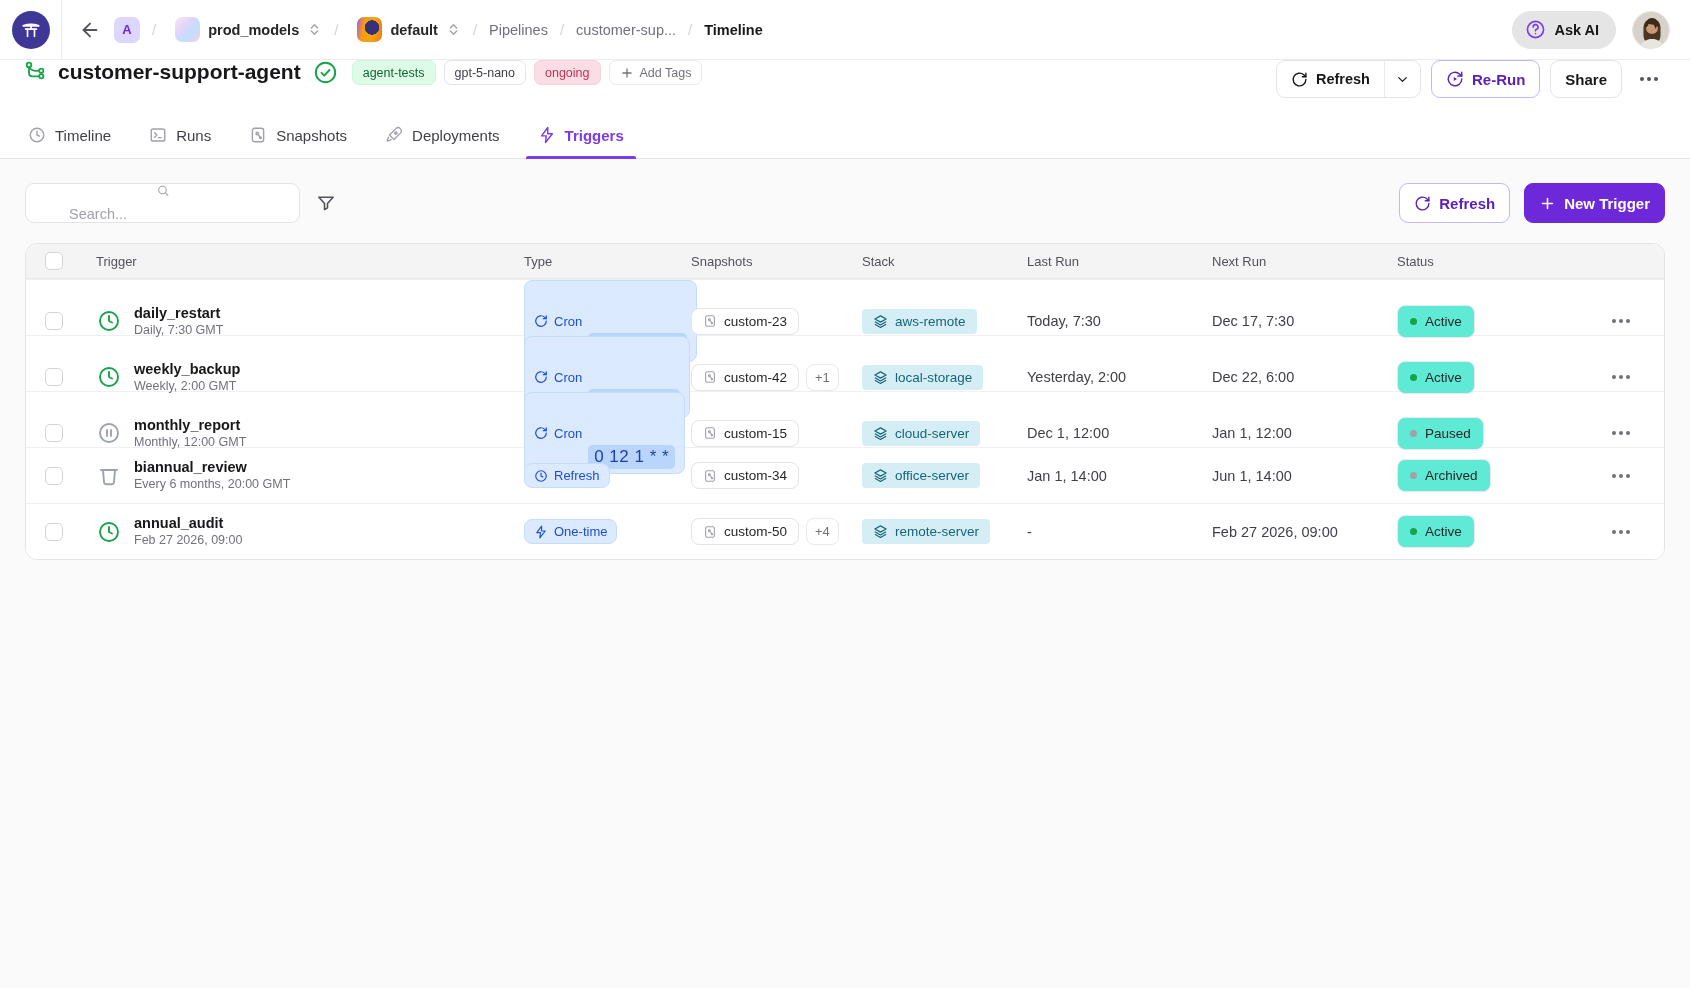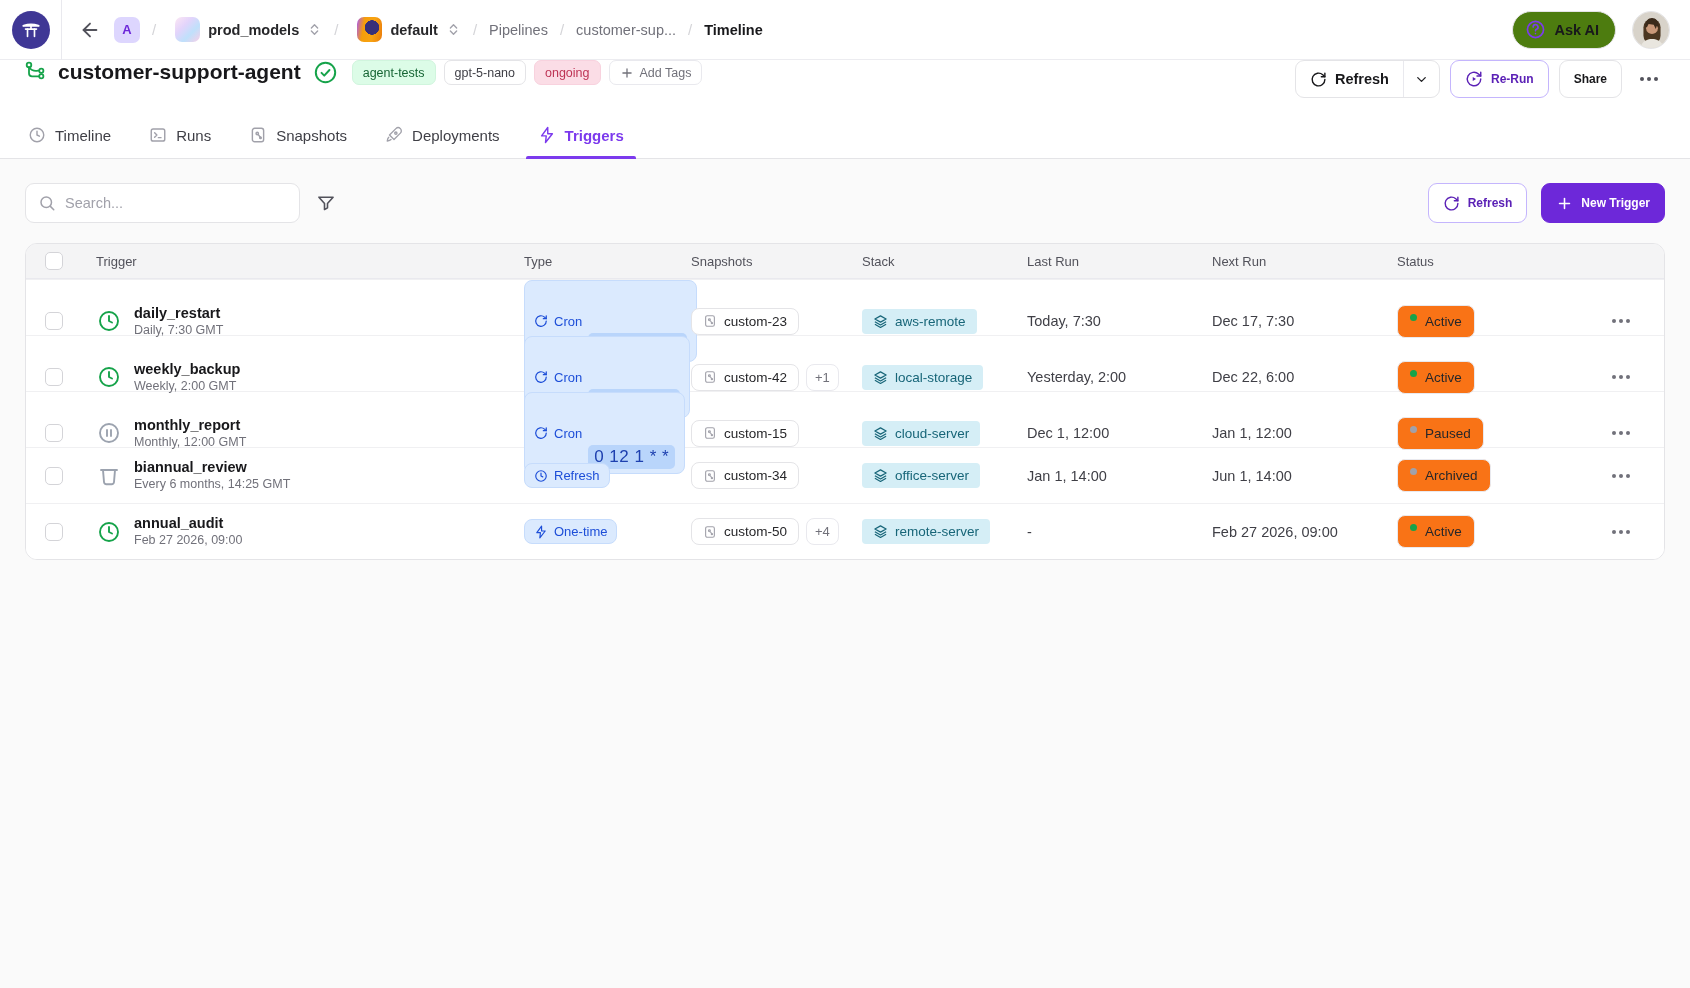--- a/index.html
+++ b/index.html
@@ -27,40 +27,40 @@
   .entity-icon { width:25px; height:25px; border-radius:7px; flex:0 0 auto; }
   .icon-prod { background:linear-gradient(135deg,#fde7f3 0%,#e3d4fb 35%,#bfe0fb 65%,#f8cfe7 100%); }
   .icon-default { background:
       radial-gradient(circle at 60% 42%, #383079 0 34%, rgba(0,0,0,0) 35%),
       linear-gradient(100deg,#a855f7 0%,#f59e0b 28%,#f8a312 62%,#ea7c0c 100%); }
   .crumb-name { font-weight:600; color:#27272a; }
   .crumb-muted { color:#71717a; cursor:pointer; }
   .crumb-current { color:#18181b; font-weight:600; }
   .sort-chevrons { color:#a1a1aa; display:flex; }
   .nav-right { margin-left:auto; display:flex; align-items:center; gap:16px; padding-right:20px; }
-  .ask-ai { height:38px; border-radius:19px; border:1px solid #e4e4e7; background:#4d7c0f;
+  .ask-ai { height:38px; border-radius:19px; border:1px solid #e4e4e7; background:#e5e5e5;
     display:flex; align-items:center; gap:8px; padding:0 16px 0 12px; cursor:pointer;
     font-size:14.5px; font-weight:600; color:#18181b; }
   .avatar { width:38px; height:38px; border-radius:50%; overflow:hidden; cursor:pointer;
     border:1px solid #e4e4e7; }
 
   
   .page-header { background:#fff; border-bottom:1px solid #e4e4e7; flex:0 0 auto; }
   .title-row { display:flex; align-items:flex-start; height:52px; padding:0 24px; }
   .pipeline-title { font-size:21px; font-weight:700; color:#18181b; margin:0 12px 0 10px; }
   .tags { display:flex; align-items:center; gap:8px; margin-left:14px; }
   .tag { height:25px; display:inline-flex; align-items:center; padding:0 10px;
     border-radius:7px; font-size:12.5px; font-weight:500; cursor:pointer; }
   .tag-green { background:#dcfce7; color:#166534; border:1px solid #d0f5dd; }
   .tag-plain { background:#fff; color:#3f3f46; border:1px solid #e4e4e7; }
   .tag-pink { background:#fbdde6; color:#be3455; border:1px solid #f8d2de; }
   .tag-add { background:#fff; color:#71717a; border:1px solid #e9e9ee; gap:6px; display:inline-flex; }
   .title-actions { margin-left:auto; display:flex; align-items:center; gap:10px; }
   .btn { height:38px; border-radius:9px; border:1px solid #e4e4e7; background:#fff;
-    display:inline-flex; align-items:center; gap:8px; padding:0 14px; font-size:12px;
+    display:inline-flex; align-items:center; gap:8px; padding:0 14px; font-size:15px;
     font-weight:600; color:#18181b; cursor:pointer; font-family:inherit; }
   .split-btn { display:flex; align-items:stretch; border:1px solid #e4e4e7; border-radius:9px;
     background:#fff; overflow:hidden; }
   .split-main { display:flex; align-items:center; gap:8px; padding:0 14px; height:36px;
     font-size:14.5px; font-weight:600; cursor:pointer; }
   .split-caret { display:flex; align-items:center; padding:0 10px; border-left:1px solid #e9e9ee;
     cursor:pointer; color:#27272a; }
   .btn-rerun { border:1px solid #c4b5fd; color:#5b21b6; }
   .more-btn { border:none; background:transparent; display:flex; gap:3px; padding:8px; cursor:pointer; }
   .more-btn i, .row-more i { width:4px; height:4px; border-radius:50%; background:#52525b; display:block; }
@@ -71,21 +71,21 @@
     color:#3f3f46; padding-bottom:14px; position:relative; cursor:pointer; }
   .tab .ticon { color:#a1a1aa; display:flex; }
   .tab.active { color:#7c3aed; font-weight:600; }
   .tab.active .ticon { color:#7c3aed; }
   .tab.active::after { content:""; position:absolute; left:-12px; right:-12px; bottom:-1px;
     height:3px; border-radius:2px 2px 0 0; background:#7c3aed; }
 
   
   .toolbar { display:flex; align-items:center; padding:24px 25px 0 25px; flex:0 0 auto; }
   .search-box { width:275px; height:40px; background:#fff; border:1px solid #e4e4e7;
-    border-radius:9px; display:flex; align-items:center; gap:9px; padding:0 12px; color:#a1a1aa; }
+    border-radius:9px; display:flex; align-items:center; gap:9px; padding:0 12px; color:#a1a1aa;flex-direction:column; }
   .search-box input { border:none; outline:none; flex:1; font-size:14.5px; color:#27272a;
     font-family:inherit; background:transparent; }
   .search-box input::placeholder { color:#a1a1aa; }
   .filter-btn { border:none; background:transparent; margin-left:16px; color:#52525b;
     display:flex; cursor:pointer; }
   .toolbar-right { margin-left:auto; display:flex; gap:14px; }
   .btn-refresh-outline { border:1.5px solid #c4b5fd; color:#5b21b6; height:40px; border-radius:9px; }
   .btn-primary { background:#6d28d9; border:1px solid #6d28d9; color:#fff; height:40px;
     border-radius:9px; font-weight:600; }
 
@@ -117,22 +117,22 @@
   .badge-snap { display:inline-flex; align-items:center; gap:7px; padding:5px 11px;
     border-radius:8px; background:#fff; border:1px solid #e4e4e7; color:#27272a;
     font-size:13.5px; font-weight:500; width:max-content; cursor:pointer;text-align:center; }
   .badge-snap .sicon { color:#a1a1aa; display:flex; }
   .snap-extra { display:inline-flex; align-items:center; padding:5px 8px; border-radius:8px;
     background:#fff; border:1px solid #e9e9ee; color:#71717a; font-size:13px; margin-left:7px; }
   .cell-snap { display:flex; align-items:center; }
   .badge-stack { display:inline-flex; align-items:center; gap:7px; padding:5px 11px;
     border-radius:4px; background:#d5eef6; color:#176578; font-size:13.5px; font-weight:500;
     width:max-content; cursor:pointer; }
-  .badge-status { display:inline-flex; gap:8px; padding:8px 12px;
-    border-radius:8px; background:#f97316; border:1px solid #e9e9ee; color:#27272a;
+  .badge-status { display:inline-flex; align-items:center; gap:8px; padding:8px 12px;
+    border-radius:8px; background:#5eead4; border:1px solid #e9e9ee; color:#27272a;
     font-size:13.5px; font-weight:500; width:max-content; }
   .dot { width:7px; height:7px; border-radius:50%; }
   .dot.green { background:#16a34a; }
   .dot.gray { background:#a1a1aa; }
   .cell-actions { display:flex; justify-content:flex-end; padding-right:28px; }
   .row-more { border:none; background:transparent; display:flex; gap:3px; cursor:pointer; padding:6px; }
   .row-more i { background:#71717a; }
   .filler { flex:1; }
 </style>
 </head>
@@ -576,21 +576,21 @@
         </div>
       <div class="cell-trigger">
         <span class="row-icon gray">
           <svg width="24" height="24" viewBox="0 0 24 24" fill="none" stroke="currentColor" stroke-width="1.9" stroke-linecap="round" stroke-linejoin="round">
               <line x1="4" y1="6" x2="20" y2="6"></line>
               <path d="M6 6.2 7 18a2.4 2.4 0 0 0 2.4 2.2h5.2A2.4 2.4 0 0 0 17 18l1-11.8"></path>
             </svg>
         </span>
         <span>
           <div class="tname">biannual_review</div>
-          <div class="tsub">Every 6 months, 14:25 GMT</div>
+          <div class="tsub">Every 6 months, 20:00 GMT</div>
         </span>
       </div>
       <div>
         <span class="badge-type">
           <svg width="14" height="14" viewBox="0 0 24 24" fill="none" stroke="currentColor" stroke-width="2" stroke-linecap="round" stroke-linejoin="round">
               <circle cx="12" cy="12" r="9"></circle>
               <polyline points="12 7 12 12 15 13.5"></polyline>
             </svg>
           <span>Refresh</span>
         </span>

